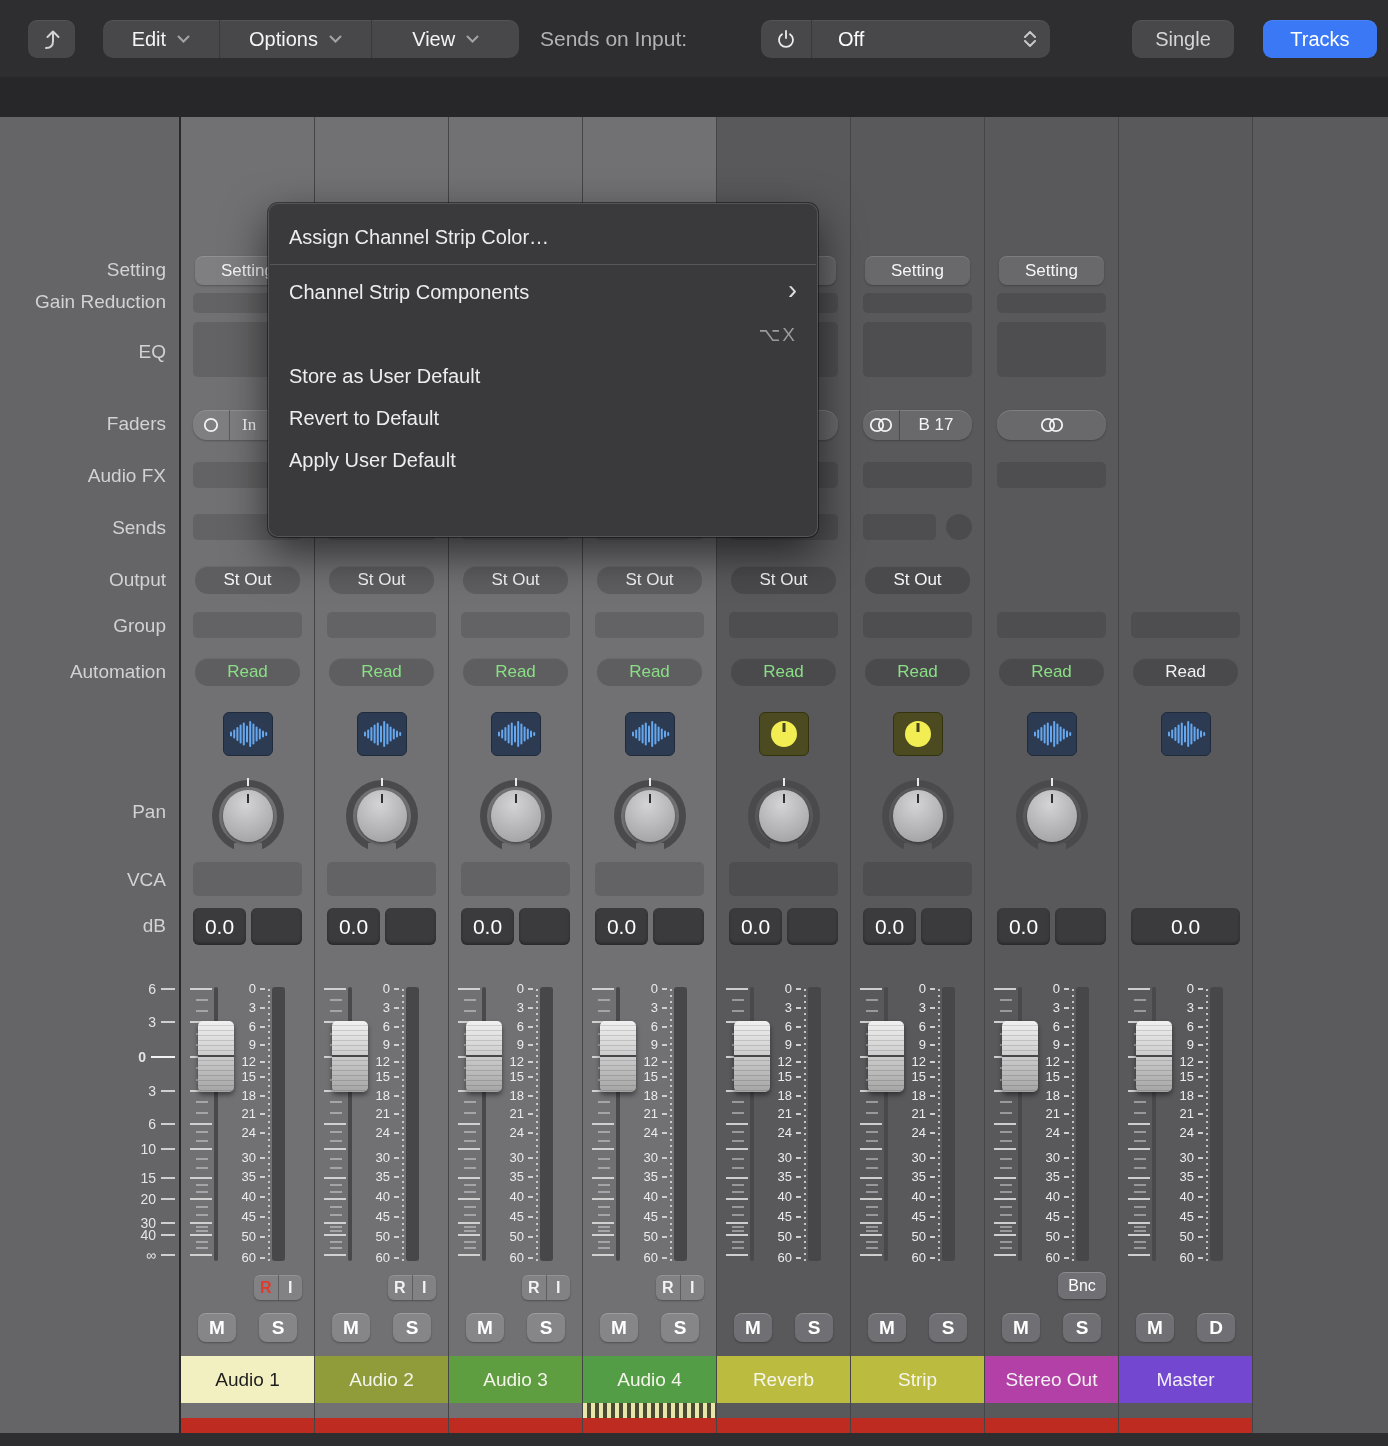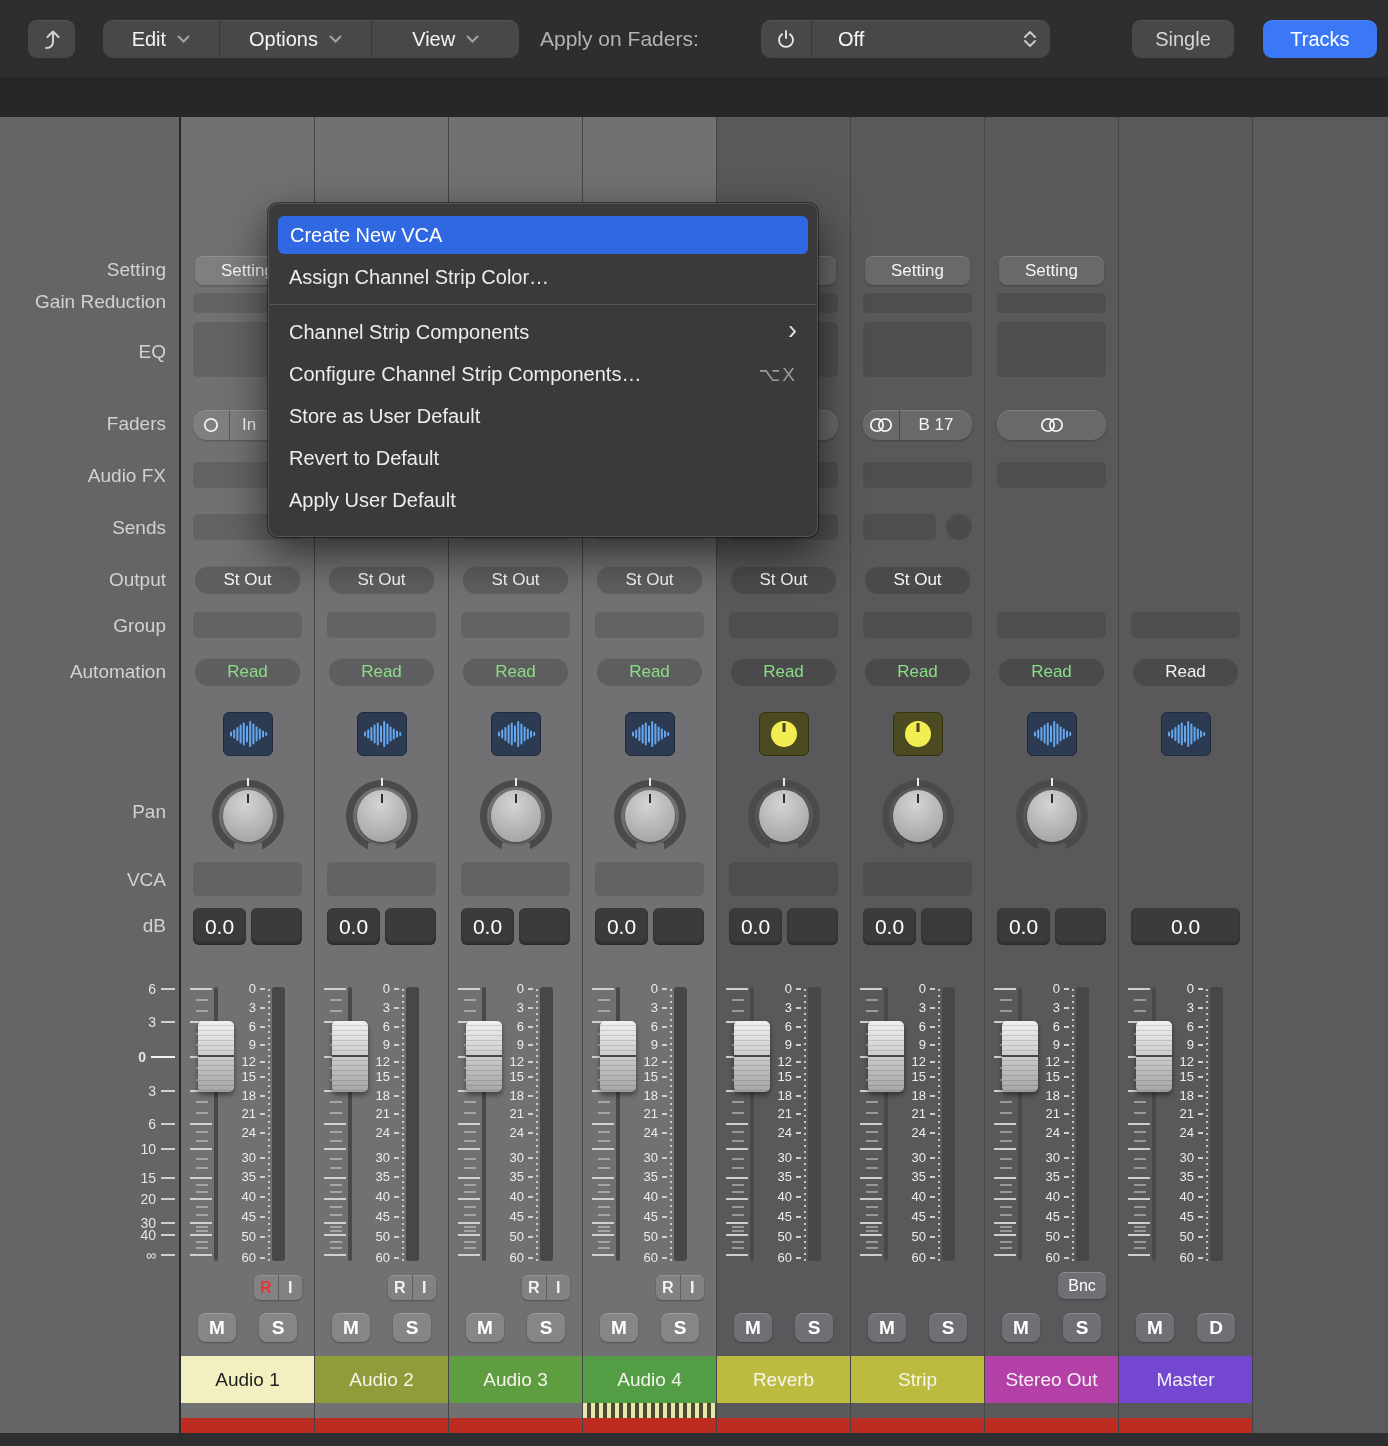--- a/index.html
+++ b/index.html
@@ -43,21 +43,21 @@
   .abtn{position:absolute;left:14px;right:14px;display:flex;align-items:center;justify-content:center;
     font-size:17px;color:#f5f5f6;border-radius:13px;}
   .raise{background:rgba(255,255,255,.10);box-shadow:inset 0 1px 0 rgba(255,255,255,.14),0 1px 2px rgba(0,0,0,.25);}
   .sink{background:rgba(0,0,0,.16);box-shadow:inset 0 1px 0 rgba(255,255,255,.07);}
   .setting-b{border-radius:8px;}
   .inputbtn{position:absolute;left:12px;right:12px;border-radius:14px;display:flex;align-items:stretch;
     background:rgba(255,255,255,.10);box-shadow:inset 0 1px 0 rgba(255,255,255,.14),0 1px 2px rgba(0,0,0,.25);}
   .inseg{width:36px;display:flex;align-items:center;justify-content:center;border-right:1px solid rgba(0,0,0,.28);}
   .inseg.noline{border-right:none;width:100%;}
   .inlabel{flex:1;display:flex;align-items:center;font-size:17px;color:#f5f5f6;}
-  .inlabel.left{justify-content:flex-start;padding-left:12px;}
+  .inlabel.left{justify-content:flex-start;padding-left:12px;font-family:Liberation Serif, serif;}
   .inlabel.center{justify-content:center;}
   .sendknob{position:absolute;width:26px;height:26px;border-radius:50%;background:rgba(0,0,0,.15);}
   .icon-tile{position:absolute;left:50%;transform:translateX(-50%);width:48px;height:42px;border-radius:6px;
     display:flex;align-items:center;justify-content:center;}
   .tile-wave{background:#2c3a52;border:1px solid #1f2a3d;}
   .tile-knob{background:#4b4a20;border:1px solid #33330e;}
   .pan{position:absolute;left:50%;transform:translateX(-50%);width:72px;height:72px;}
   .pan-ring{position:absolute;inset:0;border-radius:50%;border:7px solid #4a4a4d;}
   .pan-gap{position:absolute;left:50%;transform:translateX(-50%);bottom:-2px;width:28px;height:11px;background:var(--sbg);}
   .pan-knob{position:absolute;left:50%;top:50%;transform:translate(-50%,-50%);width:50px;height:52px;border-radius:50%;
@@ -141,21 +141,21 @@
       </div>
       <div class="mseg w3">
         <span>View</span>
         <span class="chev">
             <svg width="13" height="8" viewBox="0 0 13 8">
               <path d="M1.5 1.5 L6.5 6.5 L11.5 1.5" fill="none" stroke="#c3c3c5" stroke-width="2" stroke-linecap="round"></path>
             </svg>
           </span>
       </div>
     </div>
-    <div class="sof-label">Apply on Faders:</div>
+    <div class="sof-label">Sends on Input:</div>
     <div class="power-group">
       <div class="pwr-seg">
         <span>
           <svg width="22" height="22" viewBox="0 0 22 22">
               <path d="M7 6.2 a7 7 0 1 0 8 0" fill="none" stroke="#ececee" stroke-width="1.8" stroke-linecap="round"></path>
               <path d="M11 3 v7" stroke="#ececee" stroke-width="1.8" stroke-linecap="round"></path>
             </svg>
         </span>
       </div>
       <div class="off-label">Off</div>
@@ -1020,33 +1020,29 @@
           <div class="msbtn" style="top: 1196px; left: 78px;">D</div>
           <div class="nameplate" style="top: 1239px; background: rgb(115, 71, 208); color: rgb(242, 238, 250);">Master</div>
           <div class="gaprow" style="top: 1286px;"></div>
           <div class="redbar" style="top: 1301px;"></div>
         </div>
       </div>
     <div class="darkband"></div>
   </div>
 
   <div class="cmenu">
-    <div class="mi hl">
-      <span>Create New VCA</span>
-    </div>
     <div class="mi">
       <span>Assign Channel Strip Color…</span>
     </div>
     <div class="msep"></div>
     <div class="mi">
       <span>Channel Strip Components</span>
       <span class="msub">›</span>
     </div>
     <div class="mi">
-      <span>Configure Channel Strip Components…</span>
       <span class="mshort">⌥X</span>
     </div>
     <div class="mi">
       <span>Store as User Default</span>
     </div>
     <div class="mi">
       <span>Revert to Default</span>
     </div>
     <div class="mi">
       <span>Apply User Default</span>

